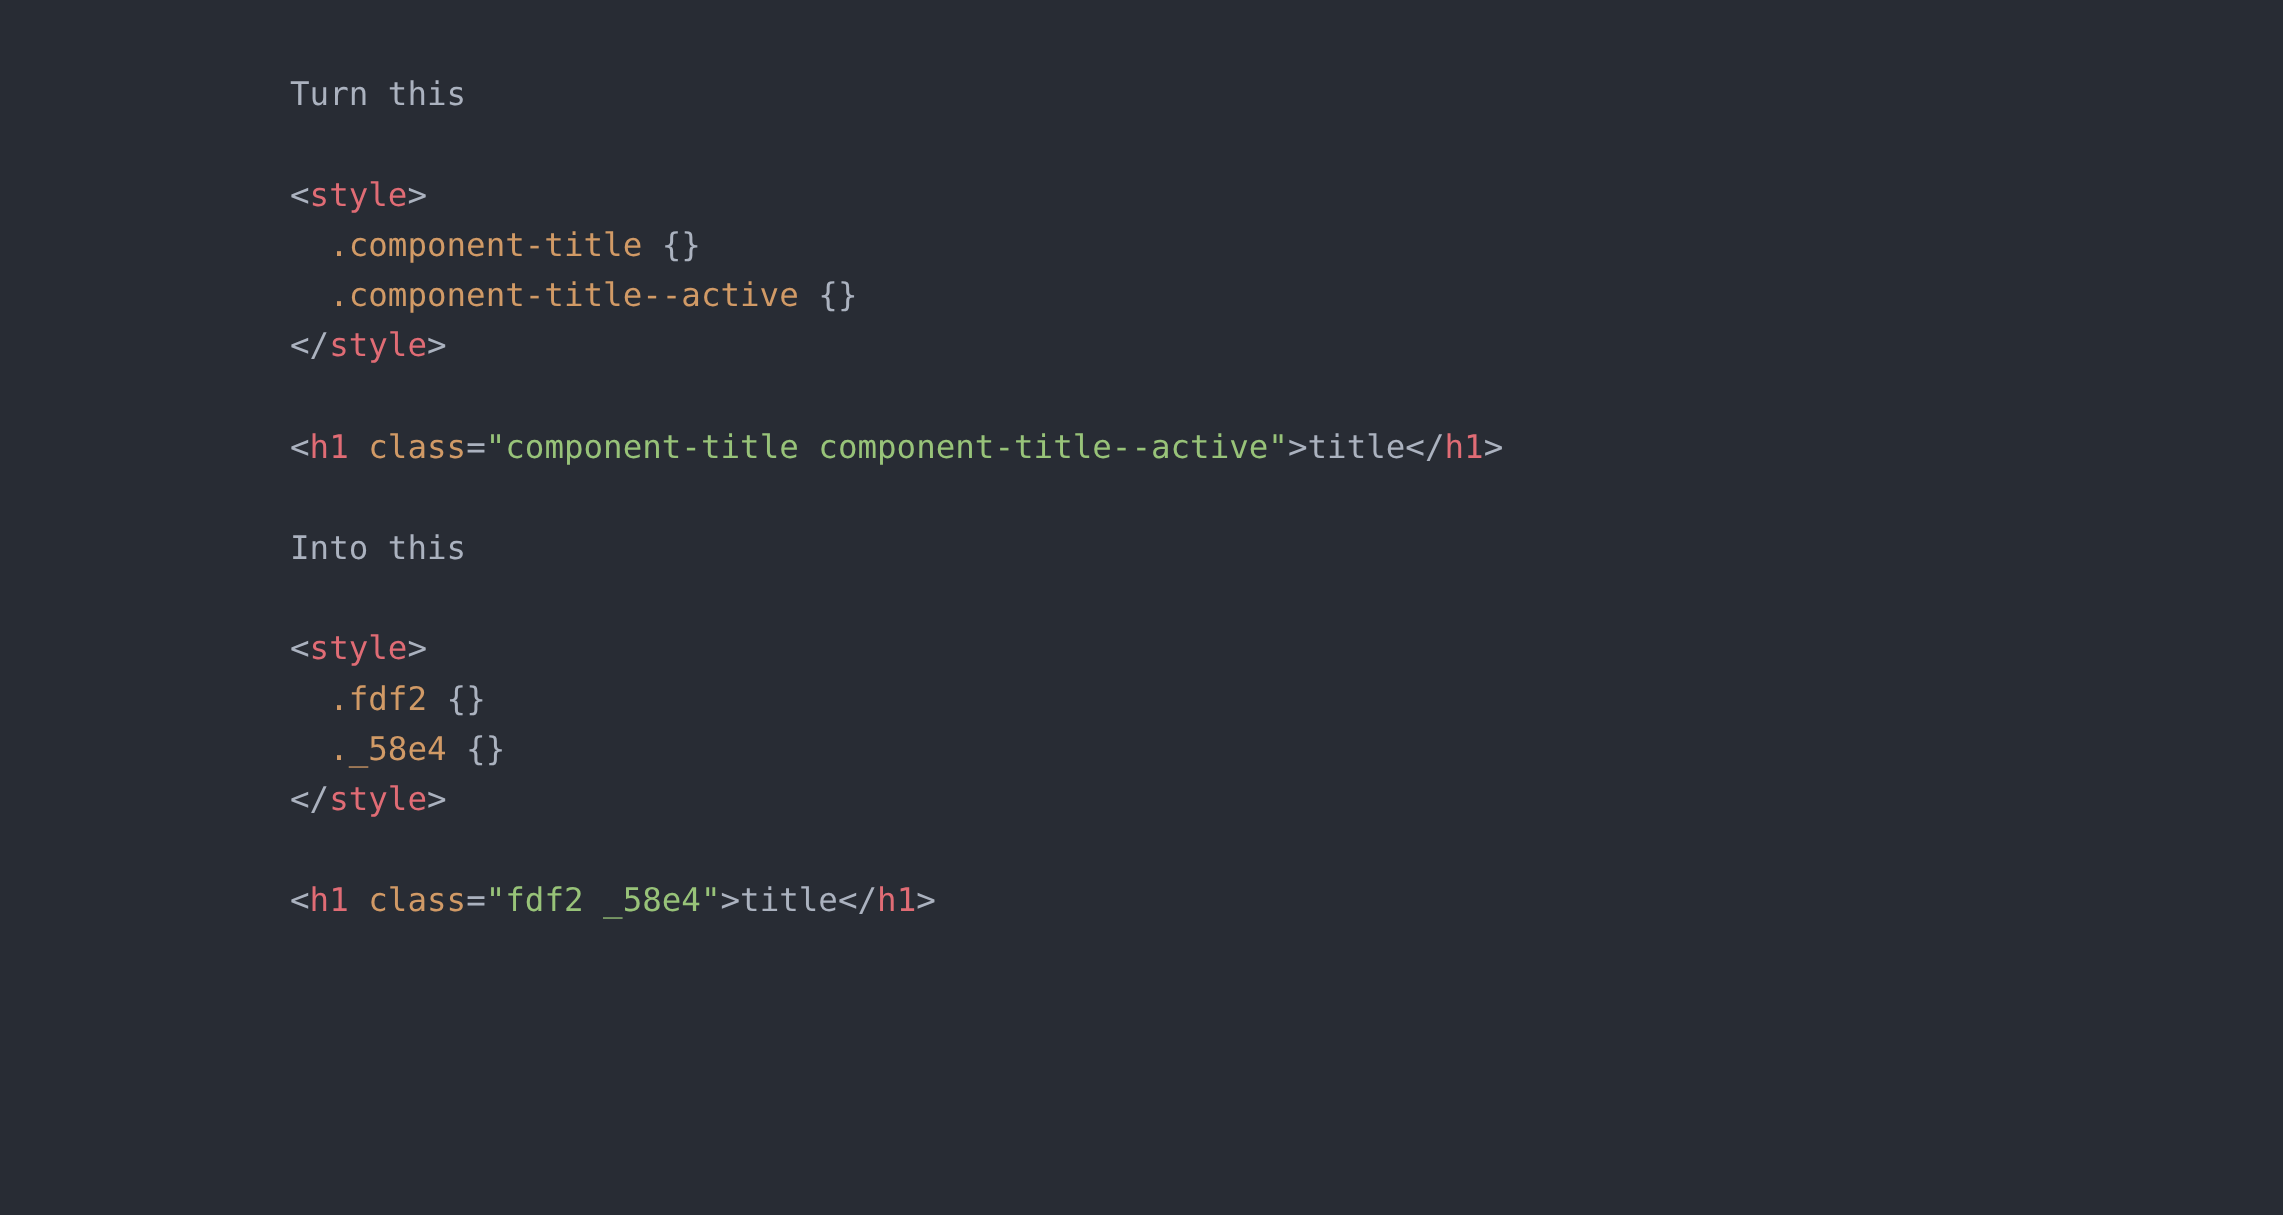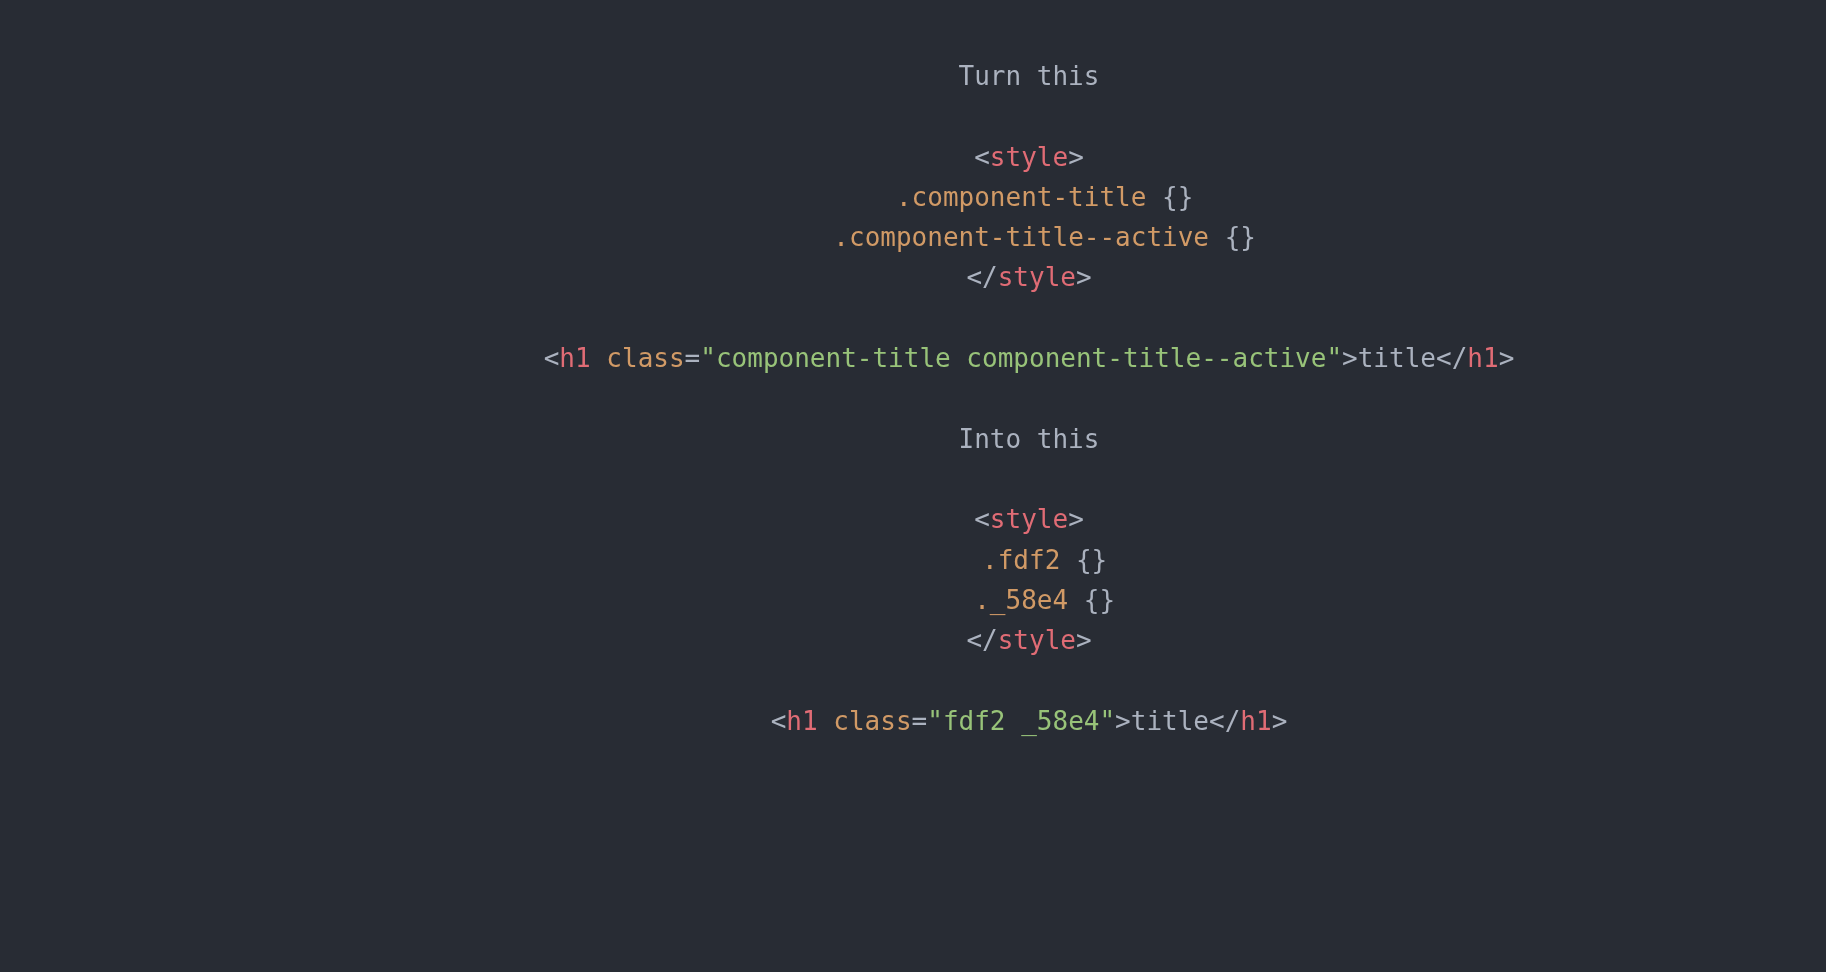--- a/index.html
+++ b/index.html
@@ -8,21 +8,20 @@
     height: 100%;
     background: #282c34;
     font-family: "Menlo", "Consolas", "DejaVu Sans Mono", monospace;
     font-size: 26px;
     line-height: 1.55;
   }
   .wrap {
     padding: 56px 0 0 232px;
     white-space: pre;
     color: #abb2bf;
-    text-align: center;
   }
   .t-plain   { color: #abb2bf; }
   .t-punct   { color: #abb2bf; }
   .t-tag     { color: #e06c75; }
   .t-attr    { color: #d19a66; }
   .t-string  { color: #98c379; }
   .t-sel     { color: #d19a66; }
 </style>
 </head>
 <body>

